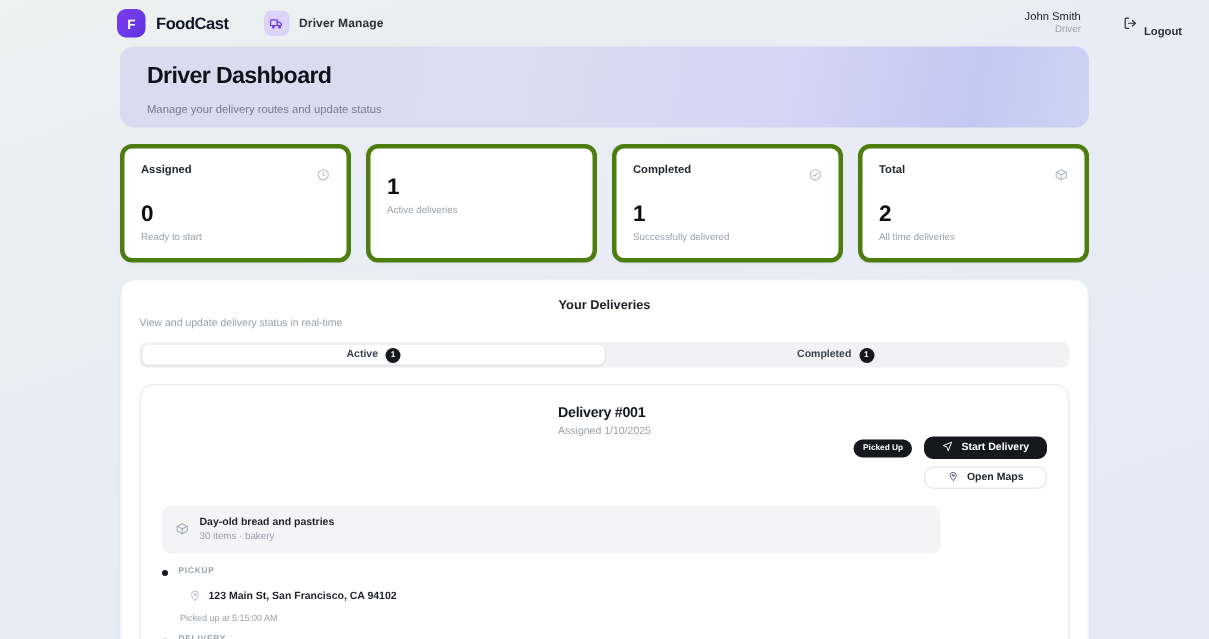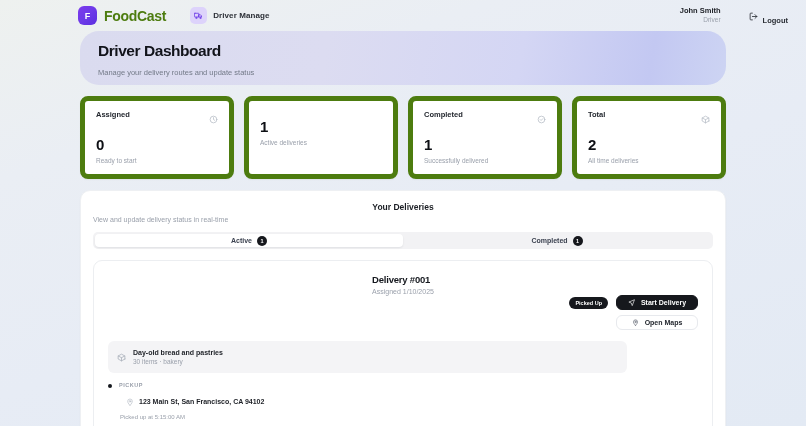--- a/index.html
+++ b/index.html
@@ -23,59 +23,59 @@
   }
   .brand { display: flex; align-items: center; gap: 7px; }
   .logo-badge {
     width: 19px; height: 19px; border-radius: 6px;
     background: linear-gradient(135deg, #7c3aed 0%, #6d3ae8 50%, #5b2fe0 100%);
     color: #fff; font-size: 9px; font-weight: 700;
     display: flex; align-items: center; justify-content: center;
     letter-spacing: -0.2px;
   }
   .brand-name {
-    font-size: 14px; font-weight: 700; color: #4d7c0f; letter-spacing: -0.3px; text-align: center;
+    font-size: 11px; font-weight: 700; color: #0f172a; letter-spacing: -0.3px; text-align: center;
   }
   .portal-chip {
     display: flex; align-items: center; gap: 6px; margin-left: 10px;
   }
   .portal-icon {
     width: 17px; height: 17px; border-radius: 5px;
     background: #ddd3fb;
     display: flex; align-items: center; justify-content: center;
   }
   .portal-icon svg { display: block; }
   .portal-label { font-size: 8px; font-weight: 700; color: #2b2f36; letter-spacing: 0.1px; }
 
   .topbar-spacer { flex: 1; }
   .user-block { text-align: right; line-height: 1.15; }
-  .user-name { font-size: 7.5px; font-weight: 700; color: #1b1e24; }
+  .user-name { font-size: 7.5px; font-weight: 400; color: #1b1e24; }
   .user-role { font-size: 6.5px; color: #9aa0ab; }
   .logout {
     display: flex; align-items: flex-end; gap: 5px; margin-left: 14px; cursor: pointer;
   }
   .logout-label { font-size: 7.5px; font-weight: 600; color: #2b2f36; }
 
   
   .page { padding: 0 80px; }
 
   
   .hero {
-    height: 54px; border-radius: 19px;
+    height: 54px; border-radius: 9px;
     background: linear-gradient(100deg, #dadbef 0%, #dcdcf1 38%, #d4d6f4 68%, #c3c8f2 88%, #cdd4f3 100%);
     padding: 11px 18px 0 18px;
   }
   .hero-title { font-size: 15.5px; font-weight: 700; letter-spacing: -0.45px; color: #11131a; }
   .hero-sub { font-size: 7.5px; color: #737a88; margin-top: 8px; }
 
   
   .stats { display: flex; gap: 10px; margin-top: 11px; }
   .stat-card {
     flex: 1; background: #fff; border-radius: 8px;
-    border: 5px solid #4d7c0f;
+    border: 3px solid #4d7c0f;
     box-shadow: 0 1px 2px rgba(16,20,32,0.04);
     padding: 9px 11px 10px 11px;
     min-height: 60px;
   }
   .stat-head { display: flex; align-items: flex-start; justify-content: space-between; }
   .stat-label { font-size: 7.5px; font-weight: 700; color: #23272e; }
   .stat-icon { color: #b6bcc6; display: block; }
   .stat-value { font-size: 15px; font-weight: 700; margin-top: 8px; letter-spacing: -0.3px; color: #0d0f14; }
   .stat-sub { font-size: 6.5px; color: #9aa0ab; margin-top: 4px; }
 

